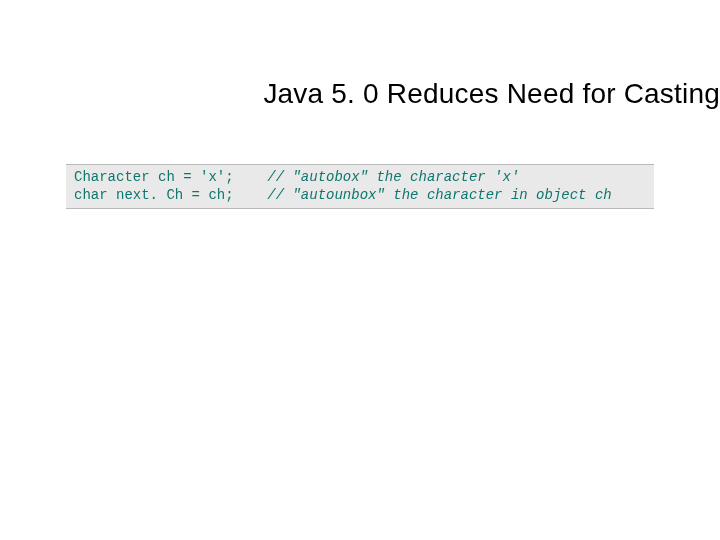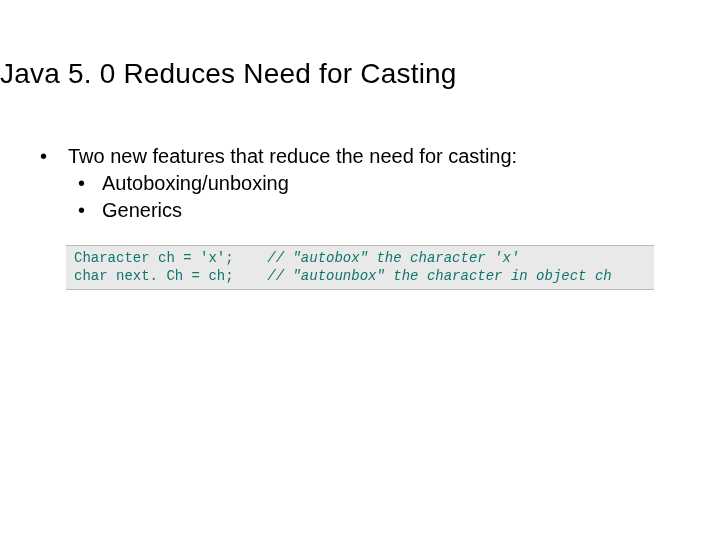--- a/index.html
+++ b/index.html
@@ -14,24 +14,24 @@
     overflow: hidden;
   }
   .slide {
     box-sizing: border-box;
     width: 720px;
     height: 540px;
     position: relative;
     padding: 0;
   }
   .title {
-    text-align: left;
+    text-align: right;
     font-size: 28px;
     font-weight: normal;
-    margin-top: 58px;
+    margin-top: 78px;
     margin-bottom: 54px;
     letter-spacing: 0.2px;
   }
   .body {
     margin: 0 48px 0 30px;
     font-size: 20px;
     line-height: 1.25;
   }
   ul.lvl1 {
     list-style: none;
@@ -90,30 +90,19 @@
 </style>
 </head>
 <body>
 
 <div class="slide">
 
   <div class="title">Java 5. 0 Reduces Need for Casting</div>
 
   <div class="body">
     <ul class="lvl1">
-      <li>
-        <span>Two new features that reduce the need for casting:</span>
-        <ul class="lvl2">
-          <li>
-            <span>Autoboxing/unboxing</span>
-          </li>
-          <li>
-            <span>Generics</span>
-          </li>
-        </ul>
-      </li>
     </ul>
   </div>
 
   <div class="codebox"><span class="plain">Character ch = 'x';</span><span class="plain">    </span><span>// "autobox" the character 'x'</span>
 <span class="plain">char next. Ch = ch;</span><span class="plain">    </span><span>// "autounbox" the character in object ch</span></div>
 
 </div>
 
 </body></html>

